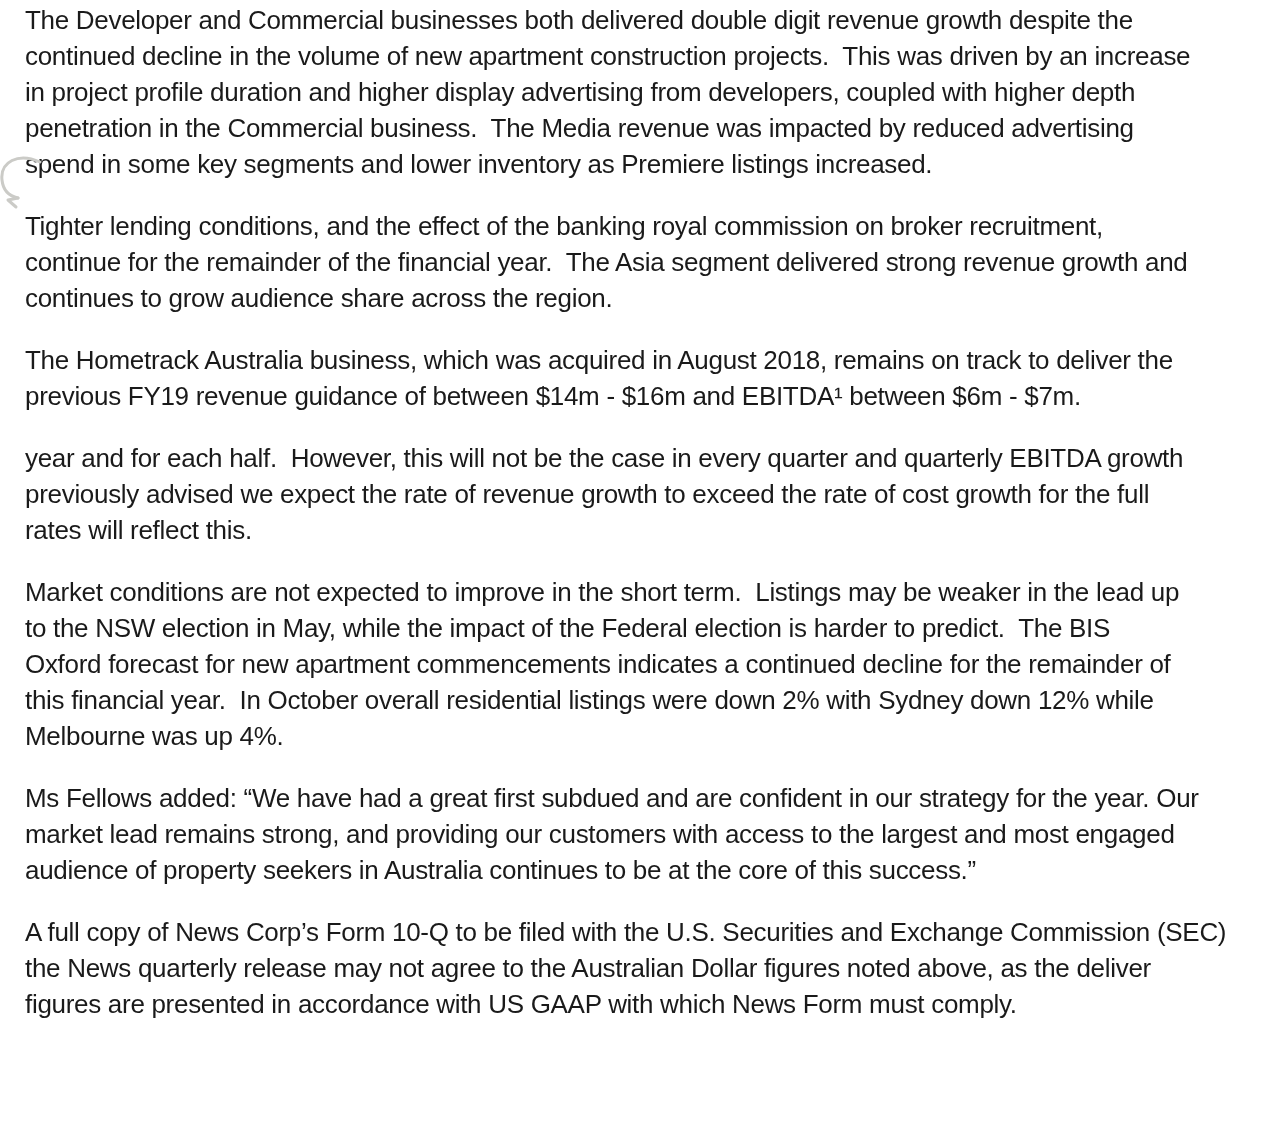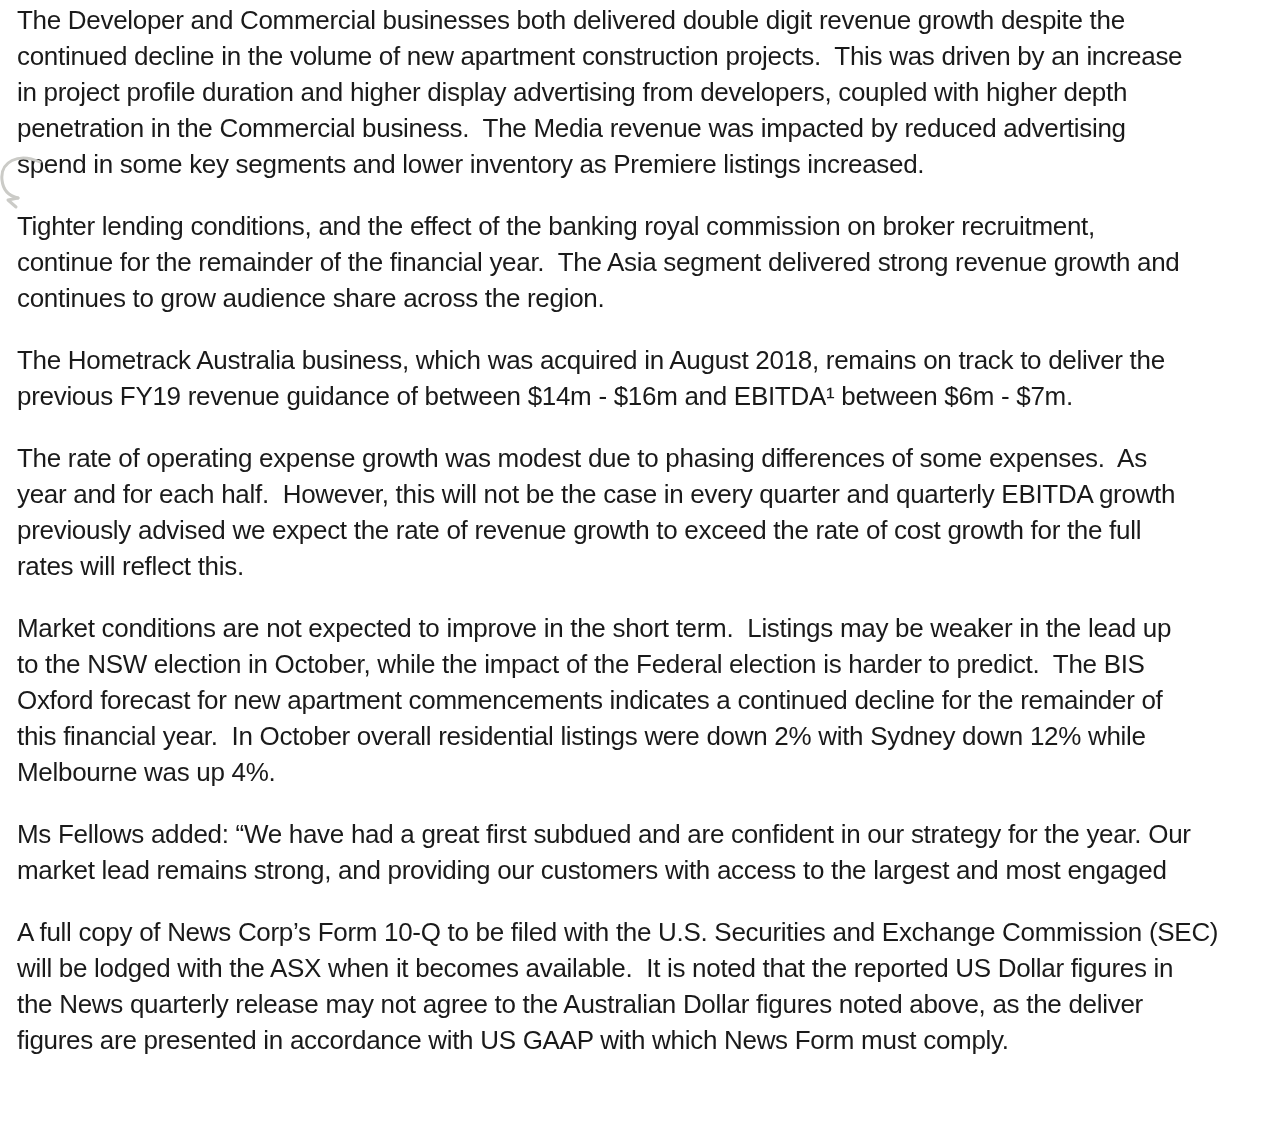--- a/index.html
+++ b/index.html
@@ -15,21 +15,21 @@
   }
   .page {
     position: relative;
     box-sizing: border-box;
     width: 1274px;
     height: 1147px;
     padding: 2px 9px 0 13px;
     color: #1a1a1a;
   }
   .para {
-    margin: 0 0 26px 4px;
+    margin: 0 0 26px 12px;
   }
   .line {
     white-space: pre;
     font-size: 26px;
     line-height: 36px;
     letter-spacing: -0.3px;
   }
   .artifact {
     position: absolute;
     left: -6px;
@@ -60,39 +60,38 @@
     <div class="line">continue for the remainder of the financial year.  The Asia segment delivered strong revenue growth and</div>
     <div class="line">continues to grow audience share across the region.</div>
   </div>
 
   <div class="para">
     <div class="line">The Hometrack Australia business, which was acquired in August 2018, remains on track to deliver the</div>
     <div class="line">previous FY19 revenue guidance of between $14m - $16m and EBITDA¹ between $6m - $7m.</div>
   </div>
 
   <div class="para">
-    <div class="line">The rate of operating expense growth was modest due to phasing differences of some expenses.  As</div>
     <div class="line">year and for each half.  However, this will not be the case in every quarter and quarterly EBITDA growth</div>
     <div class="line">previously advised we expect the rate of revenue growth to exceed the rate of cost growth for the full</div>
     <div class="line">rates will reflect this.</div>
   </div>
 
   <div class="para">
     <div class="line">Market conditions are not expected to improve in the short term.  Listings may be weaker in the lead up</div>
-    <div class="line">to the NSW election in October, while the impact of the Federal election is harder to predict.  The BIS</div>
+    <div class="line">to the NSW election in May, while the impact of the Federal election is harder to predict.  The BIS</div>
     <div class="line">Oxford forecast for new apartment commencements indicates a continued decline for the remainder of</div>
     <div class="line">this financial year.  In October overall residential listings were down 2% with Sydney down 12% while</div>
     <div class="line">Melbourne was up 4%.</div>
   </div>
 
   <div class="para">
     <div class="line">Ms Fellows added: “We have had a great first subdued and are confident in our strategy for the year. Our</div>
     <div class="line">market lead remains strong, and providing our customers with access to the largest and most engaged</div>
+    <div class="line">audience of property seekers in Australia continues to be at the core of this success.”</div>
   </div>
 
   <div class="para">
     <div class="line">A full copy of News Corp’s Form 10-Q to be filed with the U.S. Securities and Exchange Commission (SEC)</div>
-    <div class="line">will be lodged with the ASX when it becomes available.  It is noted that the reported US Dollar figures in</div>
     <div class="line">the News quarterly release may not agree to the Australian Dollar figures noted above, as the deliver</div>
     <div class="line">figures are presented in accordance with US GAAP with which News Form must comply.</div>
   </div>
 
 </div>
 
 </body></html>

